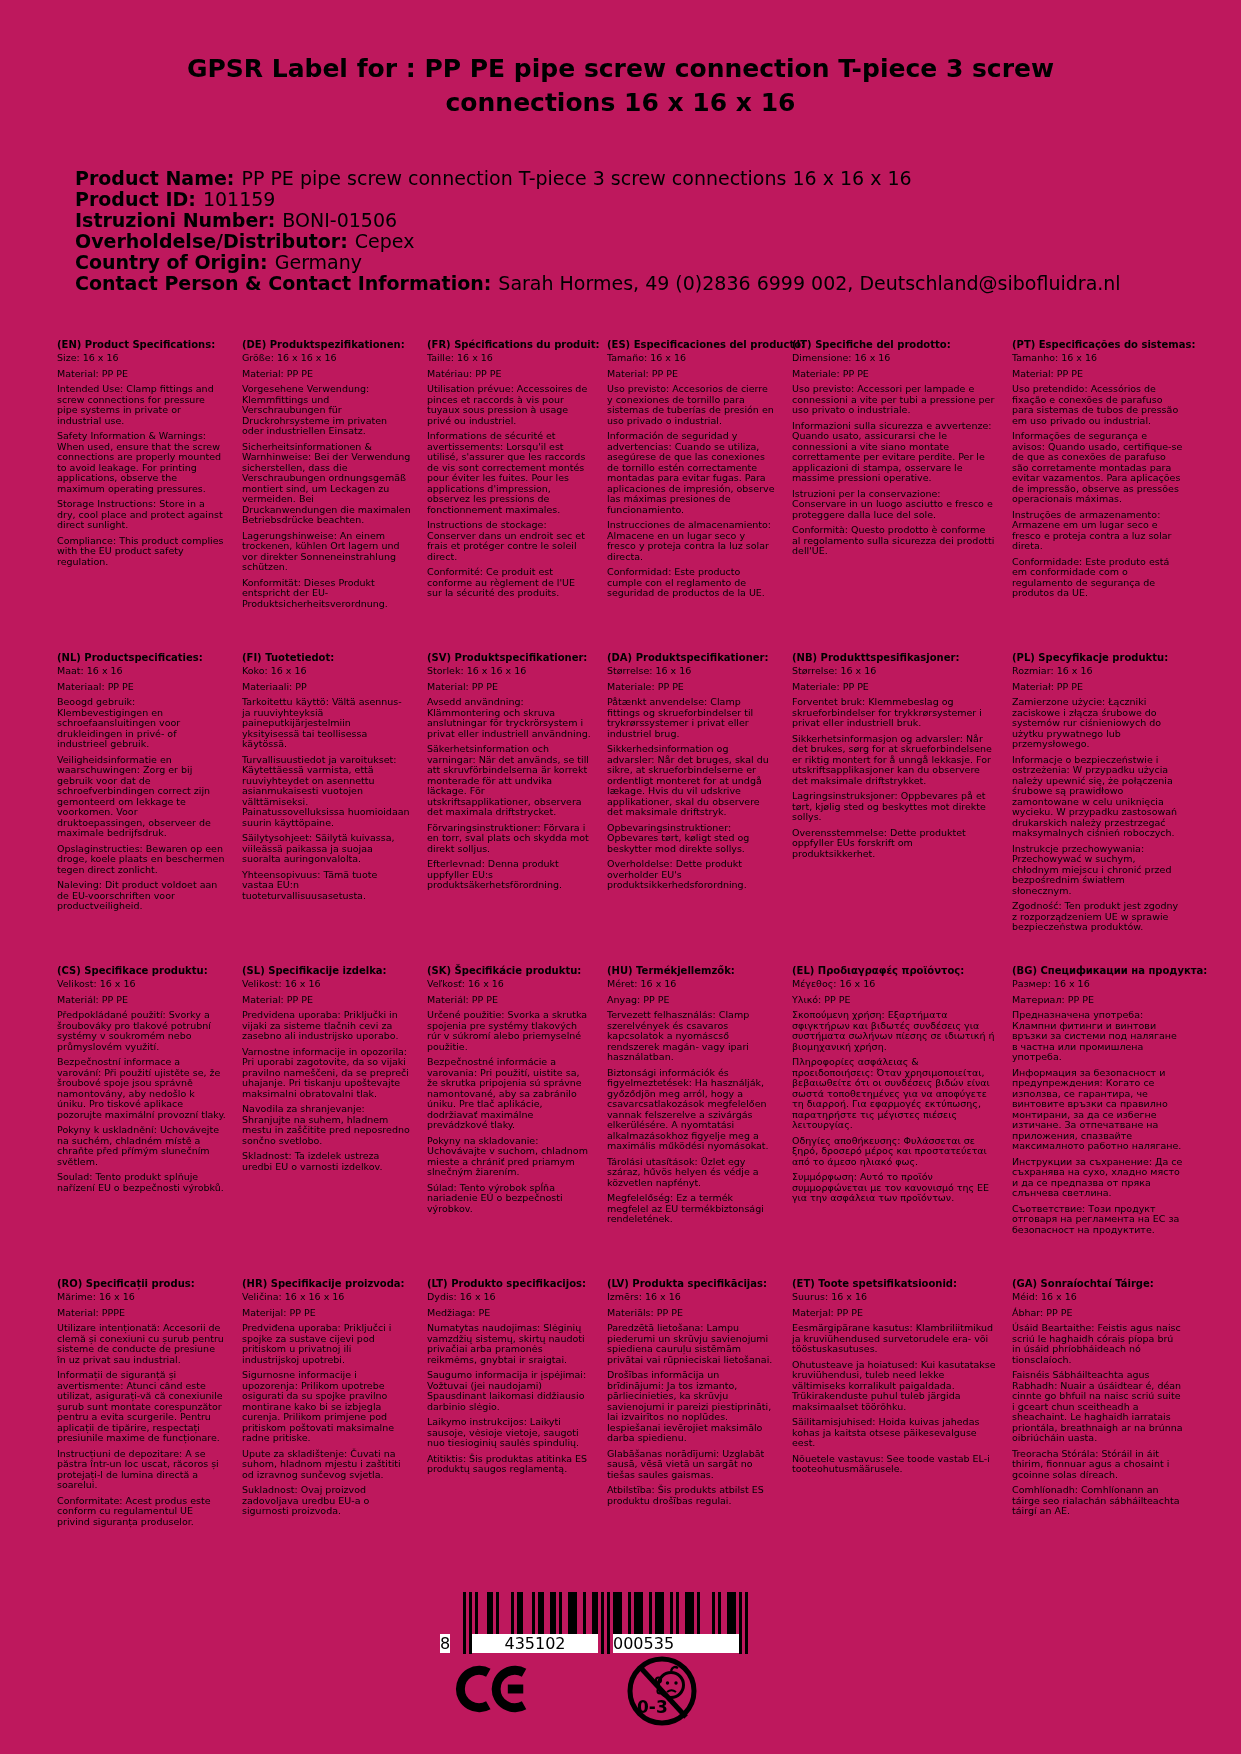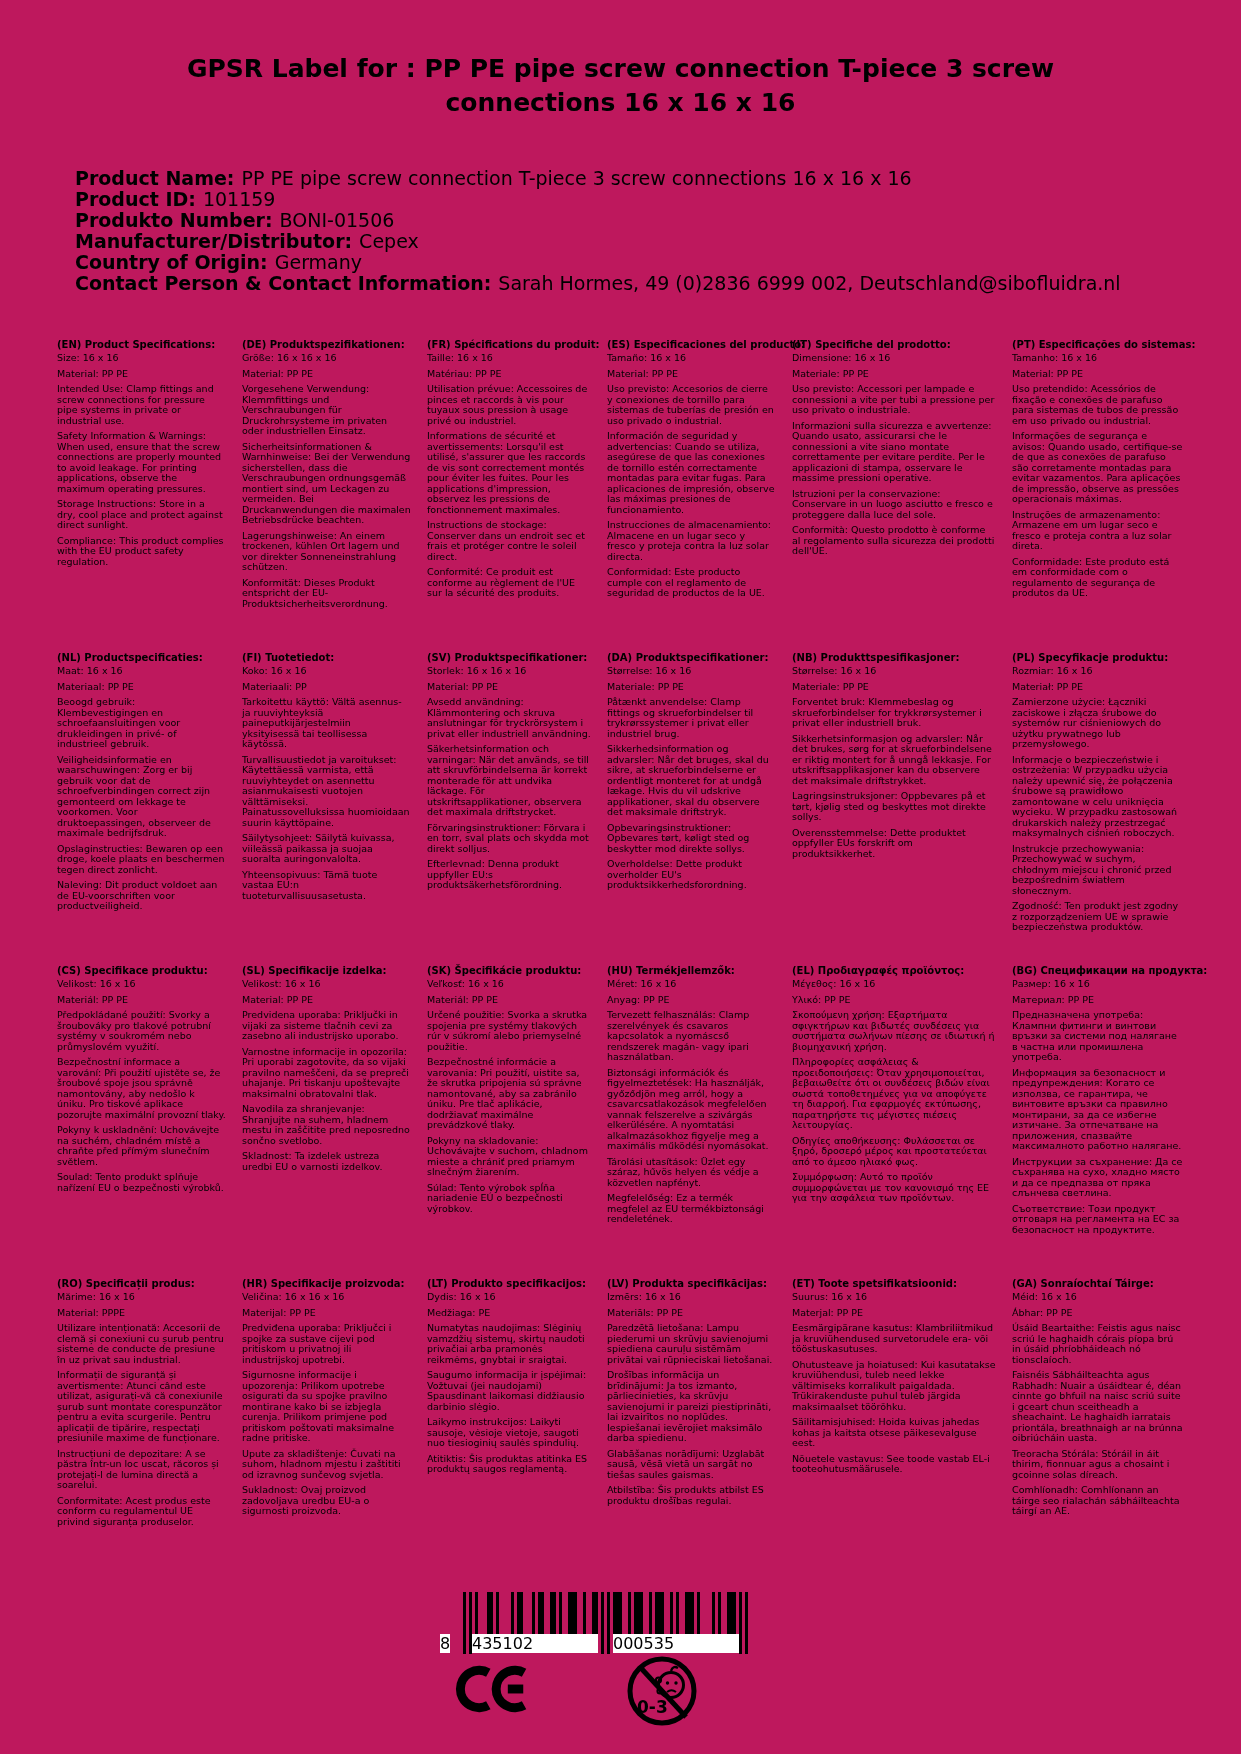--- a/index.html
+++ b/index.html
@@ -32,21 +32,21 @@
   .cell-title{font-weight:bold;font-size:10px;line-height:13px;white-space:nowrap;}
   .para{margin-top:5px;}
   .para:first-child{margin-top:2px;}
   .barcode{position:absolute;left:440px;top:1592px;width:308px;height:62px;}
   .bars{position:absolute;left:23px;top:0;width:285px;height:62px;fill:#000;}
   .bd{
     position:absolute;top:42px;font-size:16px;line-height:19px;
     background:#fff;color:#000;
   }
   .bd-first{left:0;}
-  .bd-left{left:32px;width:126px;text-align:left;}
+  .bd-left{left:32px;width:126px;text-align:center;}
   .bd-right{left:173px;width:126px;}
   .ce{position:absolute;left:455px;top:1663px;width:78px;height:52px;}
   .age{position:absolute;left:626px;top:1655px;width:72px;height:72px;}
   .age text{font-family:"DejaVu Sans","Liberation Sans",sans-serif;font-weight:bold;}
 </style>
 </head>
 <body>
 
 <div class="page">
 
@@ -56,25 +56,25 @@
 
       <div class="meta-row">
         <span class="meta-label">Product Name:</span><span class="meta-value">PP PE pipe screw connection T-piece 3 screw connections 16 x 16 x 16</span>
       </div>
 
       <div class="meta-row">
         <span class="meta-label">Product ID:</span><span class="meta-value">101159</span>
       </div>
 
       <div class="meta-row">
-        <span class="meta-label">Produkto Number:</span><span class="meta-value">BONI-01506</span>
-      </div>
-
-      <div class="meta-row">
-        <span class="meta-label">Manufacturer/Distributor:</span><span class="meta-value">Cepex</span>
+        <span class="meta-label">Istruzioni Number:</span><span class="meta-value">BONI-01506</span>
+      </div>
+
+      <div class="meta-row">
+        <span class="meta-label">Overholdelse/Distributor:</span><span class="meta-value">Cepex</span>
       </div>
 
       <div class="meta-row">
         <span class="meta-label">Country of Origin:</span><span class="meta-value">Germany</span>
       </div>
 
       <div class="meta-row">
         <span class="meta-label">Contact Person &amp; Contact Information:</span><span class="meta-value">Sarah Hormes, 49 (0)2836 6999 002, Deutschland@sibofluidra.nl</span>
       </div>
     </div>

